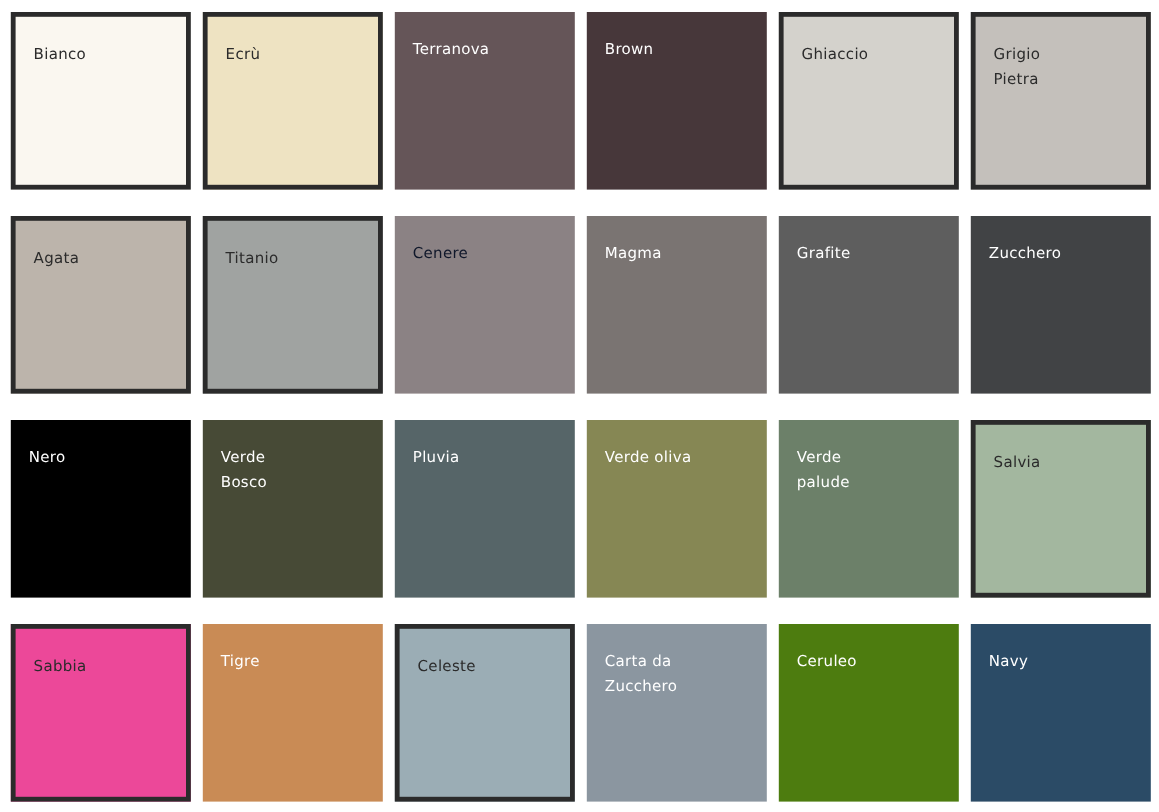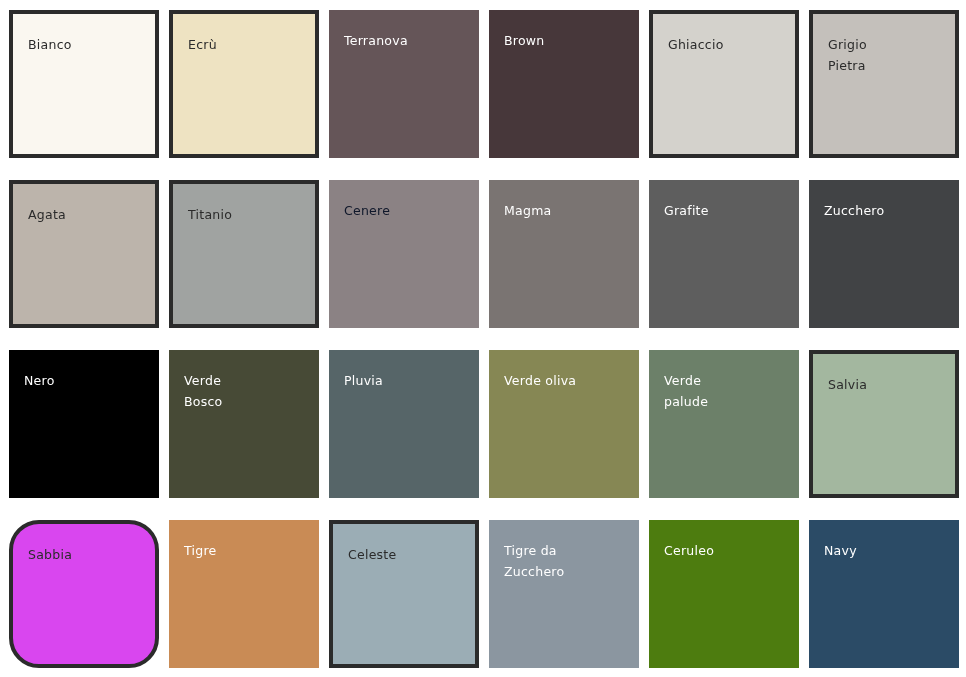--- a/index.html
+++ b/index.html
@@ -99,31 +99,31 @@
     <div class="swatch dark" style="background-color: rgb(134, 135, 84);">
       <div class="swatch-label" style="color: rgb(255, 255, 255);">Verde oliva</div>
     </div>
     <div class="swatch dark" style="background-color: rgb(108, 128, 105);">
       <div class="swatch-label" style="color: rgb(255, 255, 255);">Verde
 palude</div>
     </div>
     <div class="swatch light bordered" style="background-color: rgb(163, 183, 159); border-color: rgb(43, 43, 43);">
       <div class="swatch-label" style="color: rgb(43, 43, 43);">Salvia</div>
     </div>
-    <div class="swatch light bordered" style="background-color: #d946ef; border-color: rgb(43, 43, 43); border-radius: 30px;">
+    <div class="swatch light bordered" style="background-color: #ec4899; border-color: rgb(43, 43, 43);">
       <div class="swatch-label" style="color: rgb(43, 43, 43);">Sabbia</div>
     </div>
     <div class="swatch dark" style="background-color: rgb(201, 139, 85);">
       <div class="swatch-label" style="color: rgb(255, 255, 255);">Tigre</div>
     </div>
     <div class="swatch light bordered" style="background-color: rgb(155, 173, 181); border-color: rgb(43, 43, 43);">
       <div class="swatch-label" style="color: rgb(43, 43, 43);">Celeste</div>
     </div>
     <div class="swatch dark" style="background-color: rgb(139, 150, 160);">
-      <div class="swatch-label" style="color: rgb(255, 255, 255);">Tigre da
+      <div class="swatch-label" style="color: rgb(255, 255, 255);">Carta da
 Zucchero</div>
     </div>
     <div class="swatch dark" style="background-color: #4d7c0f;">
       <div class="swatch-label" style="color: rgb(255, 255, 255);">Ceruleo</div>
     </div>
     <div class="swatch dark" style="background-color: rgb(43, 75, 102);">
       <div class="swatch-label" style="color: rgb(255, 255, 255);">Navy</div>
     </div>
   </div>
 

